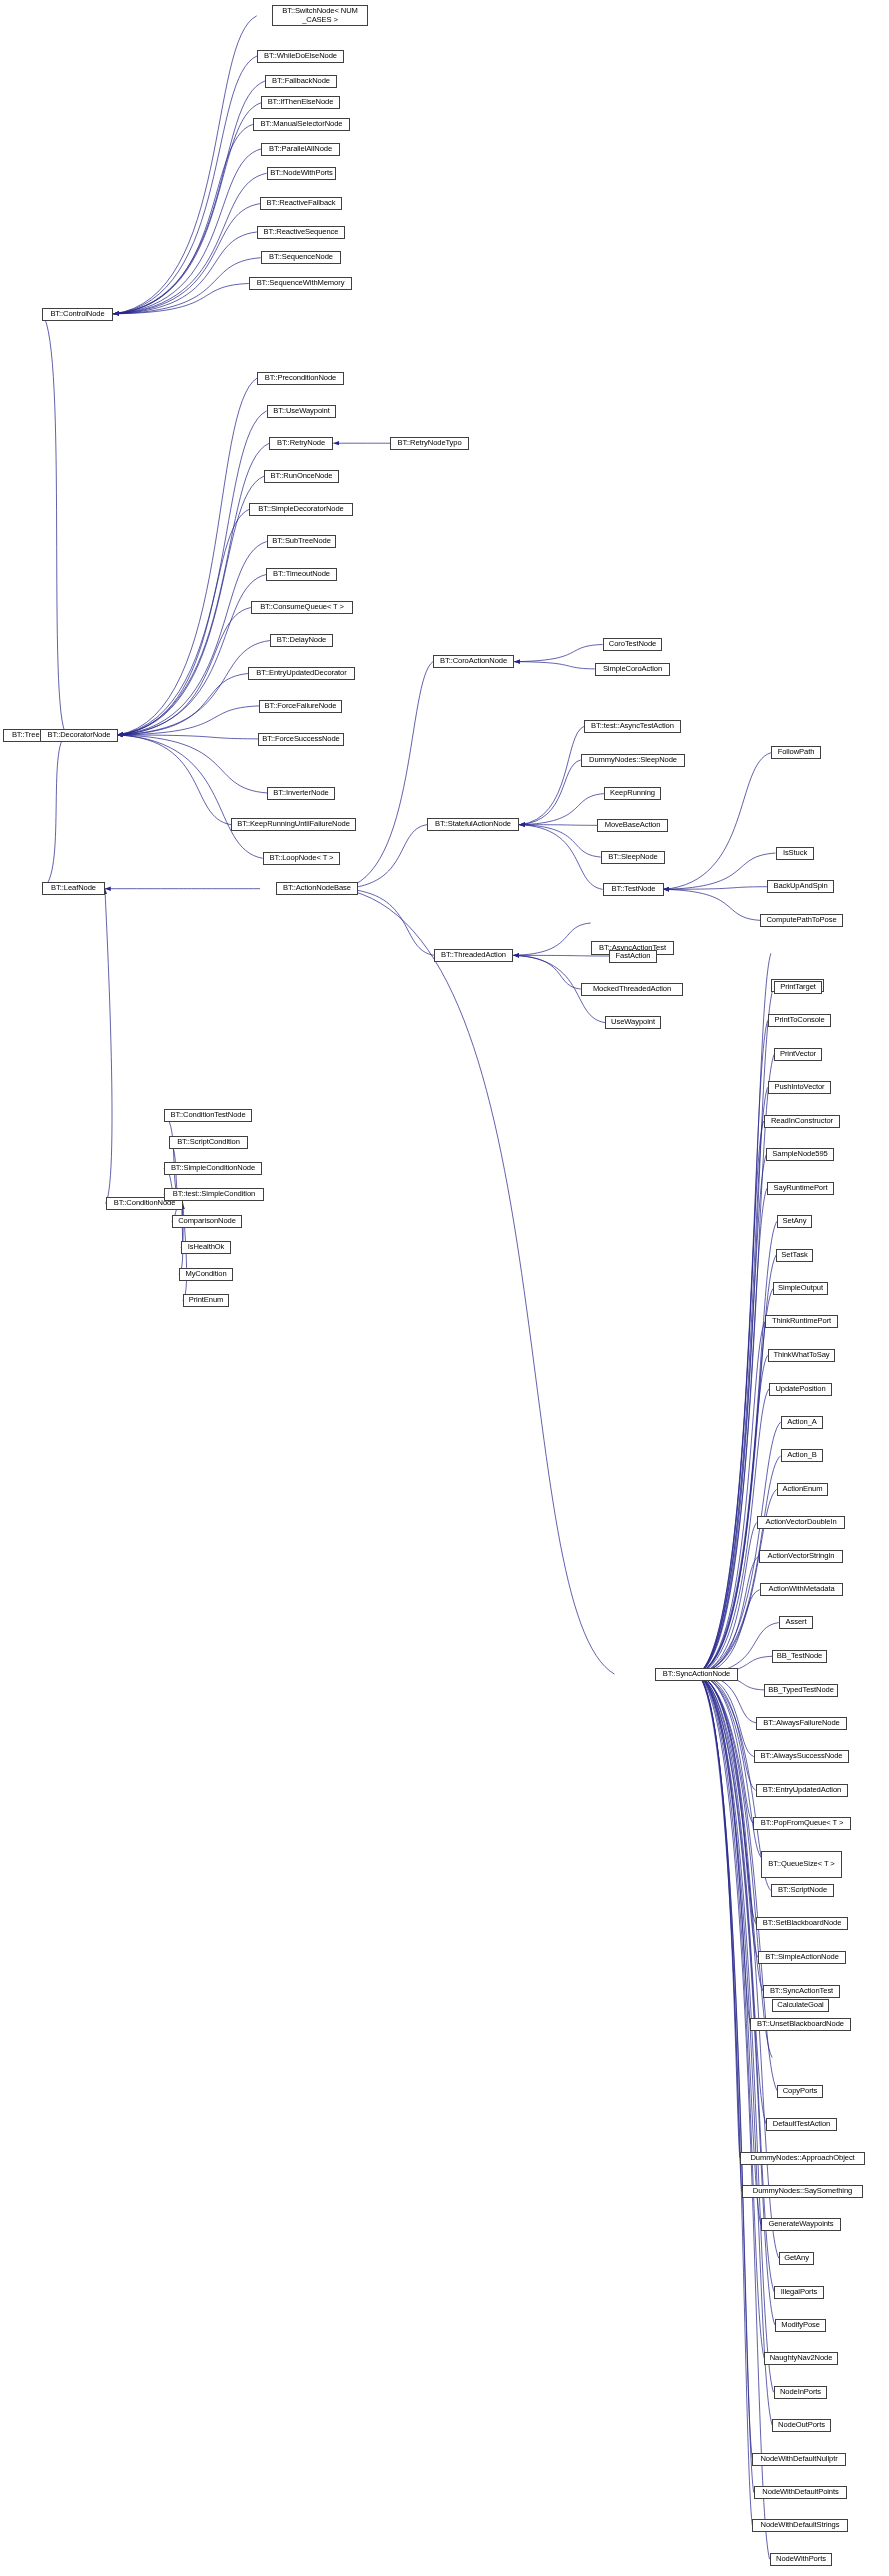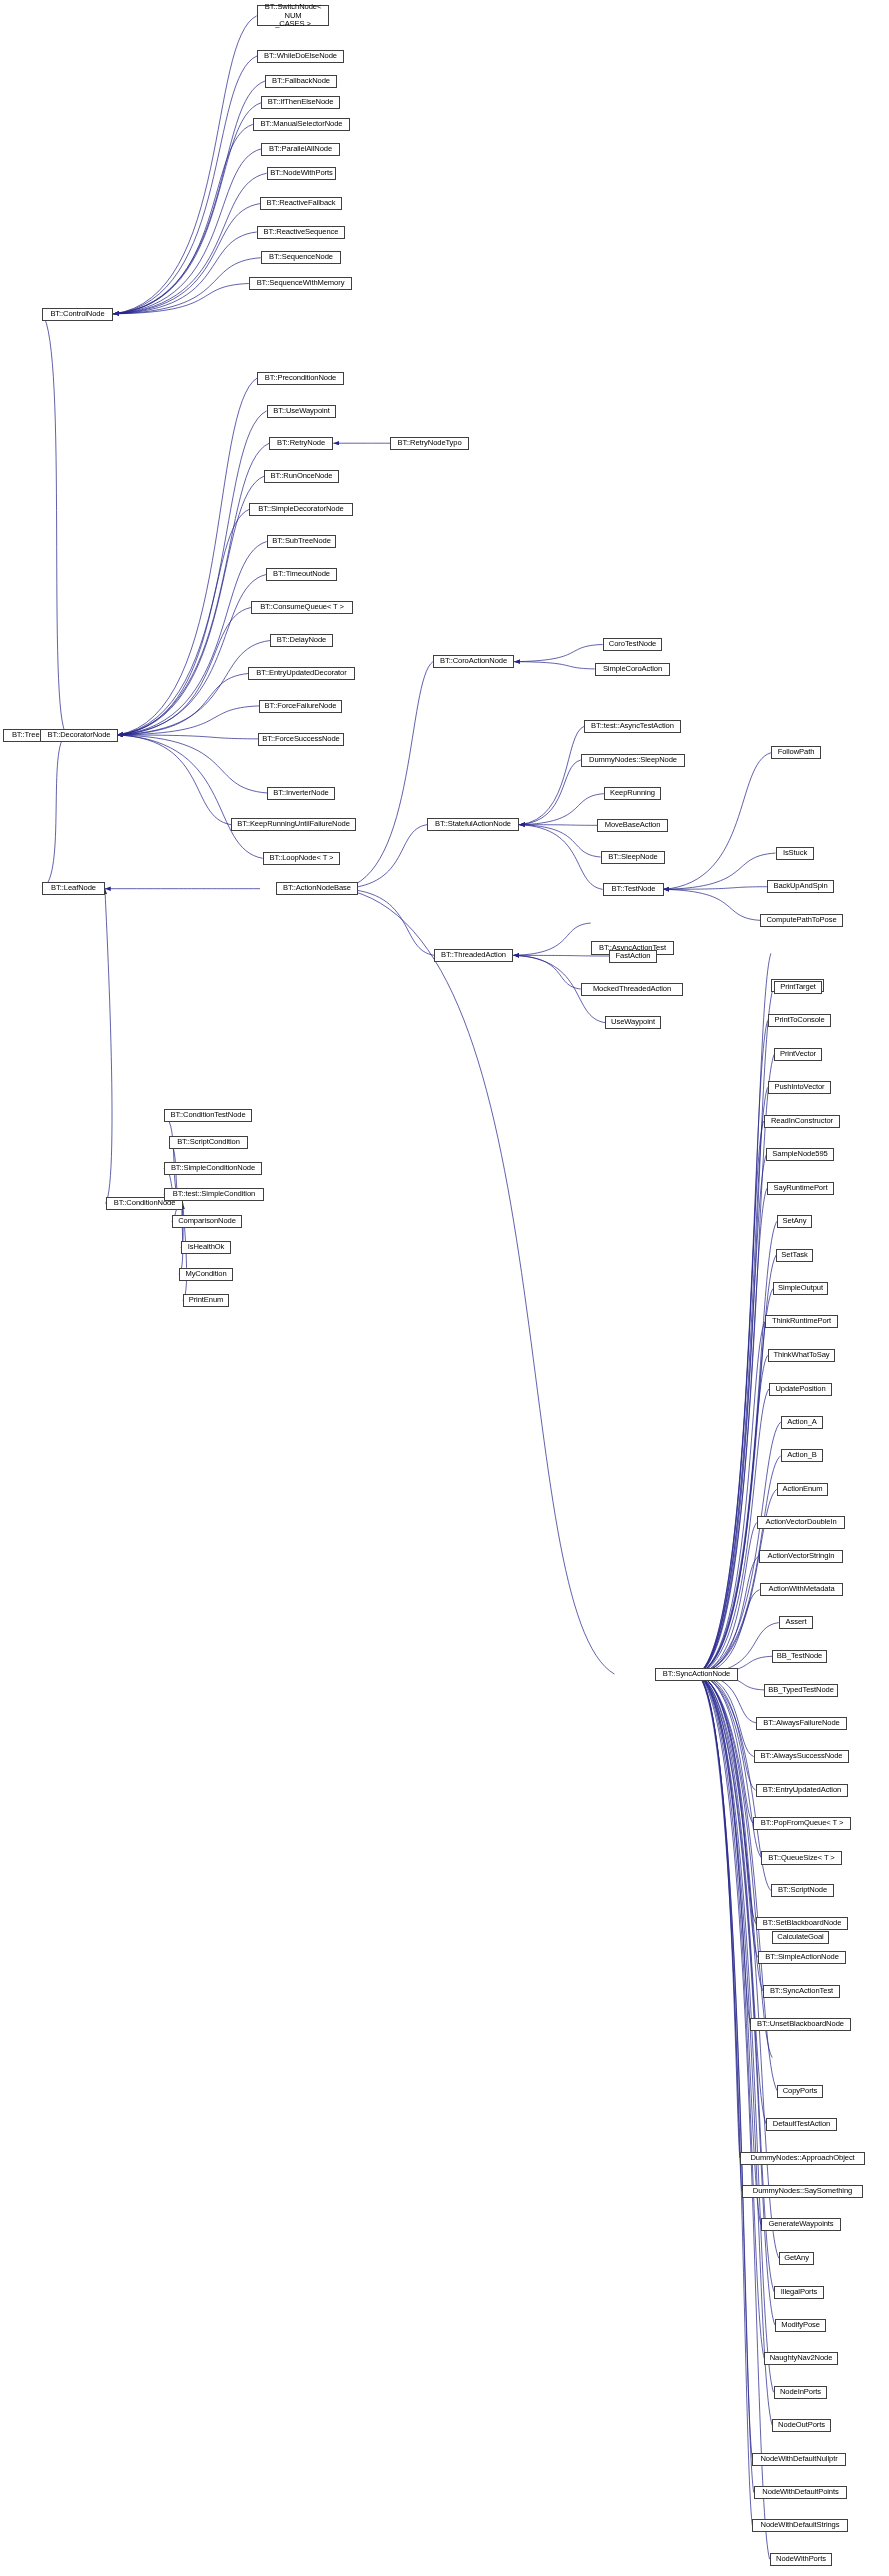--- a/index.html
+++ b/index.html
@@ -162,21 +162,21 @@
         <path d="M1170,3674.5 C1141.65,3583.46 1149.66,2593.4 1057,2536.5" marker-end="url(#arrow)"></path>
         <path d="M1140,3725.5 C1125.15,3630.38 1125.06,2595.95 1057,2536.5" marker-end="url(#arrow)"></path>
         <path d="M1142,3776.5 C1126.25,3677.3 1126.7,2598.5 1057,2536.5" marker-end="url(#arrow)"></path>
         <path d="M1140,3826.5 C1125.15,3723.3 1125.06,2601 1057,2536.5" marker-end="url(#arrow)"></path>
         <path d="M1166,3877.5 C1139.45,3770.22 1146.38,2603.55 1057,2536.5" marker-end="url(#arrow)"></path>
       </g>
   </svg>
   <div id="node-layer">
       <div class="node root" style="left: 2.6px; top: 729px; width: 64px; height: 12.5px;">BT::TreeNode</div>
       <div class="node root" style="left: 42px; top: 308px; width: 71px; height: 12.5px;">BT::ControlNode</div>
-      <div class="node" style="left: 257px; top: 5.3px; width: 72px; height: 21px;">BT::SwitchNode&lt; NUM
+      <div class="node" style="left: 272px; top: 5.3px; width: 96px; height: 21px;">BT::SwitchNode&lt; NUM
 _CASES &gt;</div>
       <div class="node" style="left: 257px; top: 50px; width: 87px; height: 12.5px;">BT::WhileDoElseNode</div>
       <div class="node" style="left: 265px; top: 75px; width: 72px; height: 12.5px;">BT::FallbackNode</div>
       <div class="node" style="left: 261px; top: 96px; width: 79px; height: 12.5px;">BT::IfThenElseNode</div>
       <div class="node" style="left: 253px; top: 118px; width: 97px; height: 12.5px;">BT::ManualSelectorNode</div>
       <div class="node" style="left: 261px; top: 143px; width: 79px; height: 12.5px;">BT::ParallelAllNode</div>
       <div class="node" style="left: 267px; top: 167px; width: 69px; height: 12.5px;">BT::NodeWithPorts</div>
       <div class="node" style="left: 260px; top: 197px; width: 82px; height: 12.5px;">BT::ReactiveFallback</div>
       <div class="node" style="left: 257px; top: 226px; width: 88px; height: 12.5px;">BT::ReactiveSequence</div>
       <div class="node" style="left: 261px; top: 251px; width: 80px; height: 12.5px;">BT::SequenceNode</div>
@@ -249,27 +249,27 @@
       <div class="node" style="left: 757px; top: 1516px; width: 88px; height: 12.5px;">ActionVectorDoubleIn</div>
       <div class="node" style="left: 759px; top: 1550px; width: 84px; height: 12.5px;">ActionVectorStringIn</div>
       <div class="node" style="left: 760px; top: 1583px; width: 83px; height: 12.5px;">ActionWithMetadata</div>
       <div class="node" style="left: 779px; top: 1616px; width: 34px; height: 12.5px;">Assert</div>
       <div class="node" style="left: 772px; top: 1650px; width: 55px; height: 12.5px;">BB_TestNode</div>
       <div class="node" style="left: 764px; top: 1684px; width: 74px; height: 12.5px;">BB_TypedTestNode</div>
       <div class="node" style="left: 756px; top: 1717px; width: 91px; height: 12.5px;">BT::AlwaysFailureNode</div>
       <div class="node" style="left: 754px; top: 1750px; width: 95px; height: 12.5px;">BT::AlwaysSuccessNode</div>
       <div class="node" style="left: 756px; top: 1784px; width: 92px; height: 12.5px;">BT::EntryUpdatedAction</div>
       <div class="node" style="left: 753px; top: 1817px; width: 98px; height: 12.5px;">BT::PopFromQueue&lt; T &gt;</div>
-      <div class="node" style="left: 761px; top: 1851px; width: 81px; height: 14px;">BT::QueueSize&lt; T &gt;</div>
+      <div class="node" style="left: 761px; top: 1851px; width: 81px; height: 27px;">BT::QueueSize&lt; T &gt;</div>
       <div class="node" style="left: 771px; top: 1884px; width: 63px; height: 12.5px;">BT::ScriptNode</div>
       <div class="node" style="left: 756px; top: 1917px; width: 92px; height: 12.5px;">BT::SetBlackboardNode</div>
       <div class="node" style="left: 758px; top: 1951px; width: 88px; height: 12.5px;">BT::SimpleActionNode</div>
       <div class="node" style="left: 763px; top: 1985px; width: 77px; height: 12.5px;">BT::SyncActionTest</div>
       <div class="node" style="left: 750px; top: 2018px; width: 101px; height: 12.5px;">BT::UnsetBlackboardNode</div>
-      <div class="node" style="left: 772px; top: 1931px; width: 57px; height: 12.5px;">CalculateGoal</div>
+      <div class="node" style="left: 772px; top: 1999px; width: 57px; height: 12.5px;">CalculateGoal</div>
       <div class="node" style="left: 777px; top: 2085px; width: 46px; height: 12.5px;">CopyPorts</div>
       <div class="node" style="left: 766px; top: 2118px; width: 71px; height: 12.5px;">DefaultTestAction</div>
       <div class="node" style="left: 740px; top: 2152px; width: 125px; height: 12.5px;">DummyNodes::ApproachObject</div>
       <div class="node" style="left: 742px; top: 2185px; width: 121px; height: 12.5px;">DummyNodes::SaySomething</div>
       <div class="node" style="left: 761px; top: 2218px; width: 80px; height: 12.5px;">GenerateWaypoints</div>
       <div class="node" style="left: 779px; top: 2252px; width: 35px; height: 12.5px;">GetAny</div>
       <div class="node" style="left: 774px; top: 2286px; width: 50px; height: 12.5px;">IllegalPorts</div>
       <div class="node" style="left: 775px; top: 2319px; width: 51px; height: 12.5px;">ModifyPose</div>
       <div class="node" style="left: 764px; top: 2352px; width: 74px; height: 12.5px;">NaughtyNav2Node</div>
       <div class="node" style="left: 774px; top: 2386px; width: 53px; height: 12.5px;">NodeInPorts</div>

